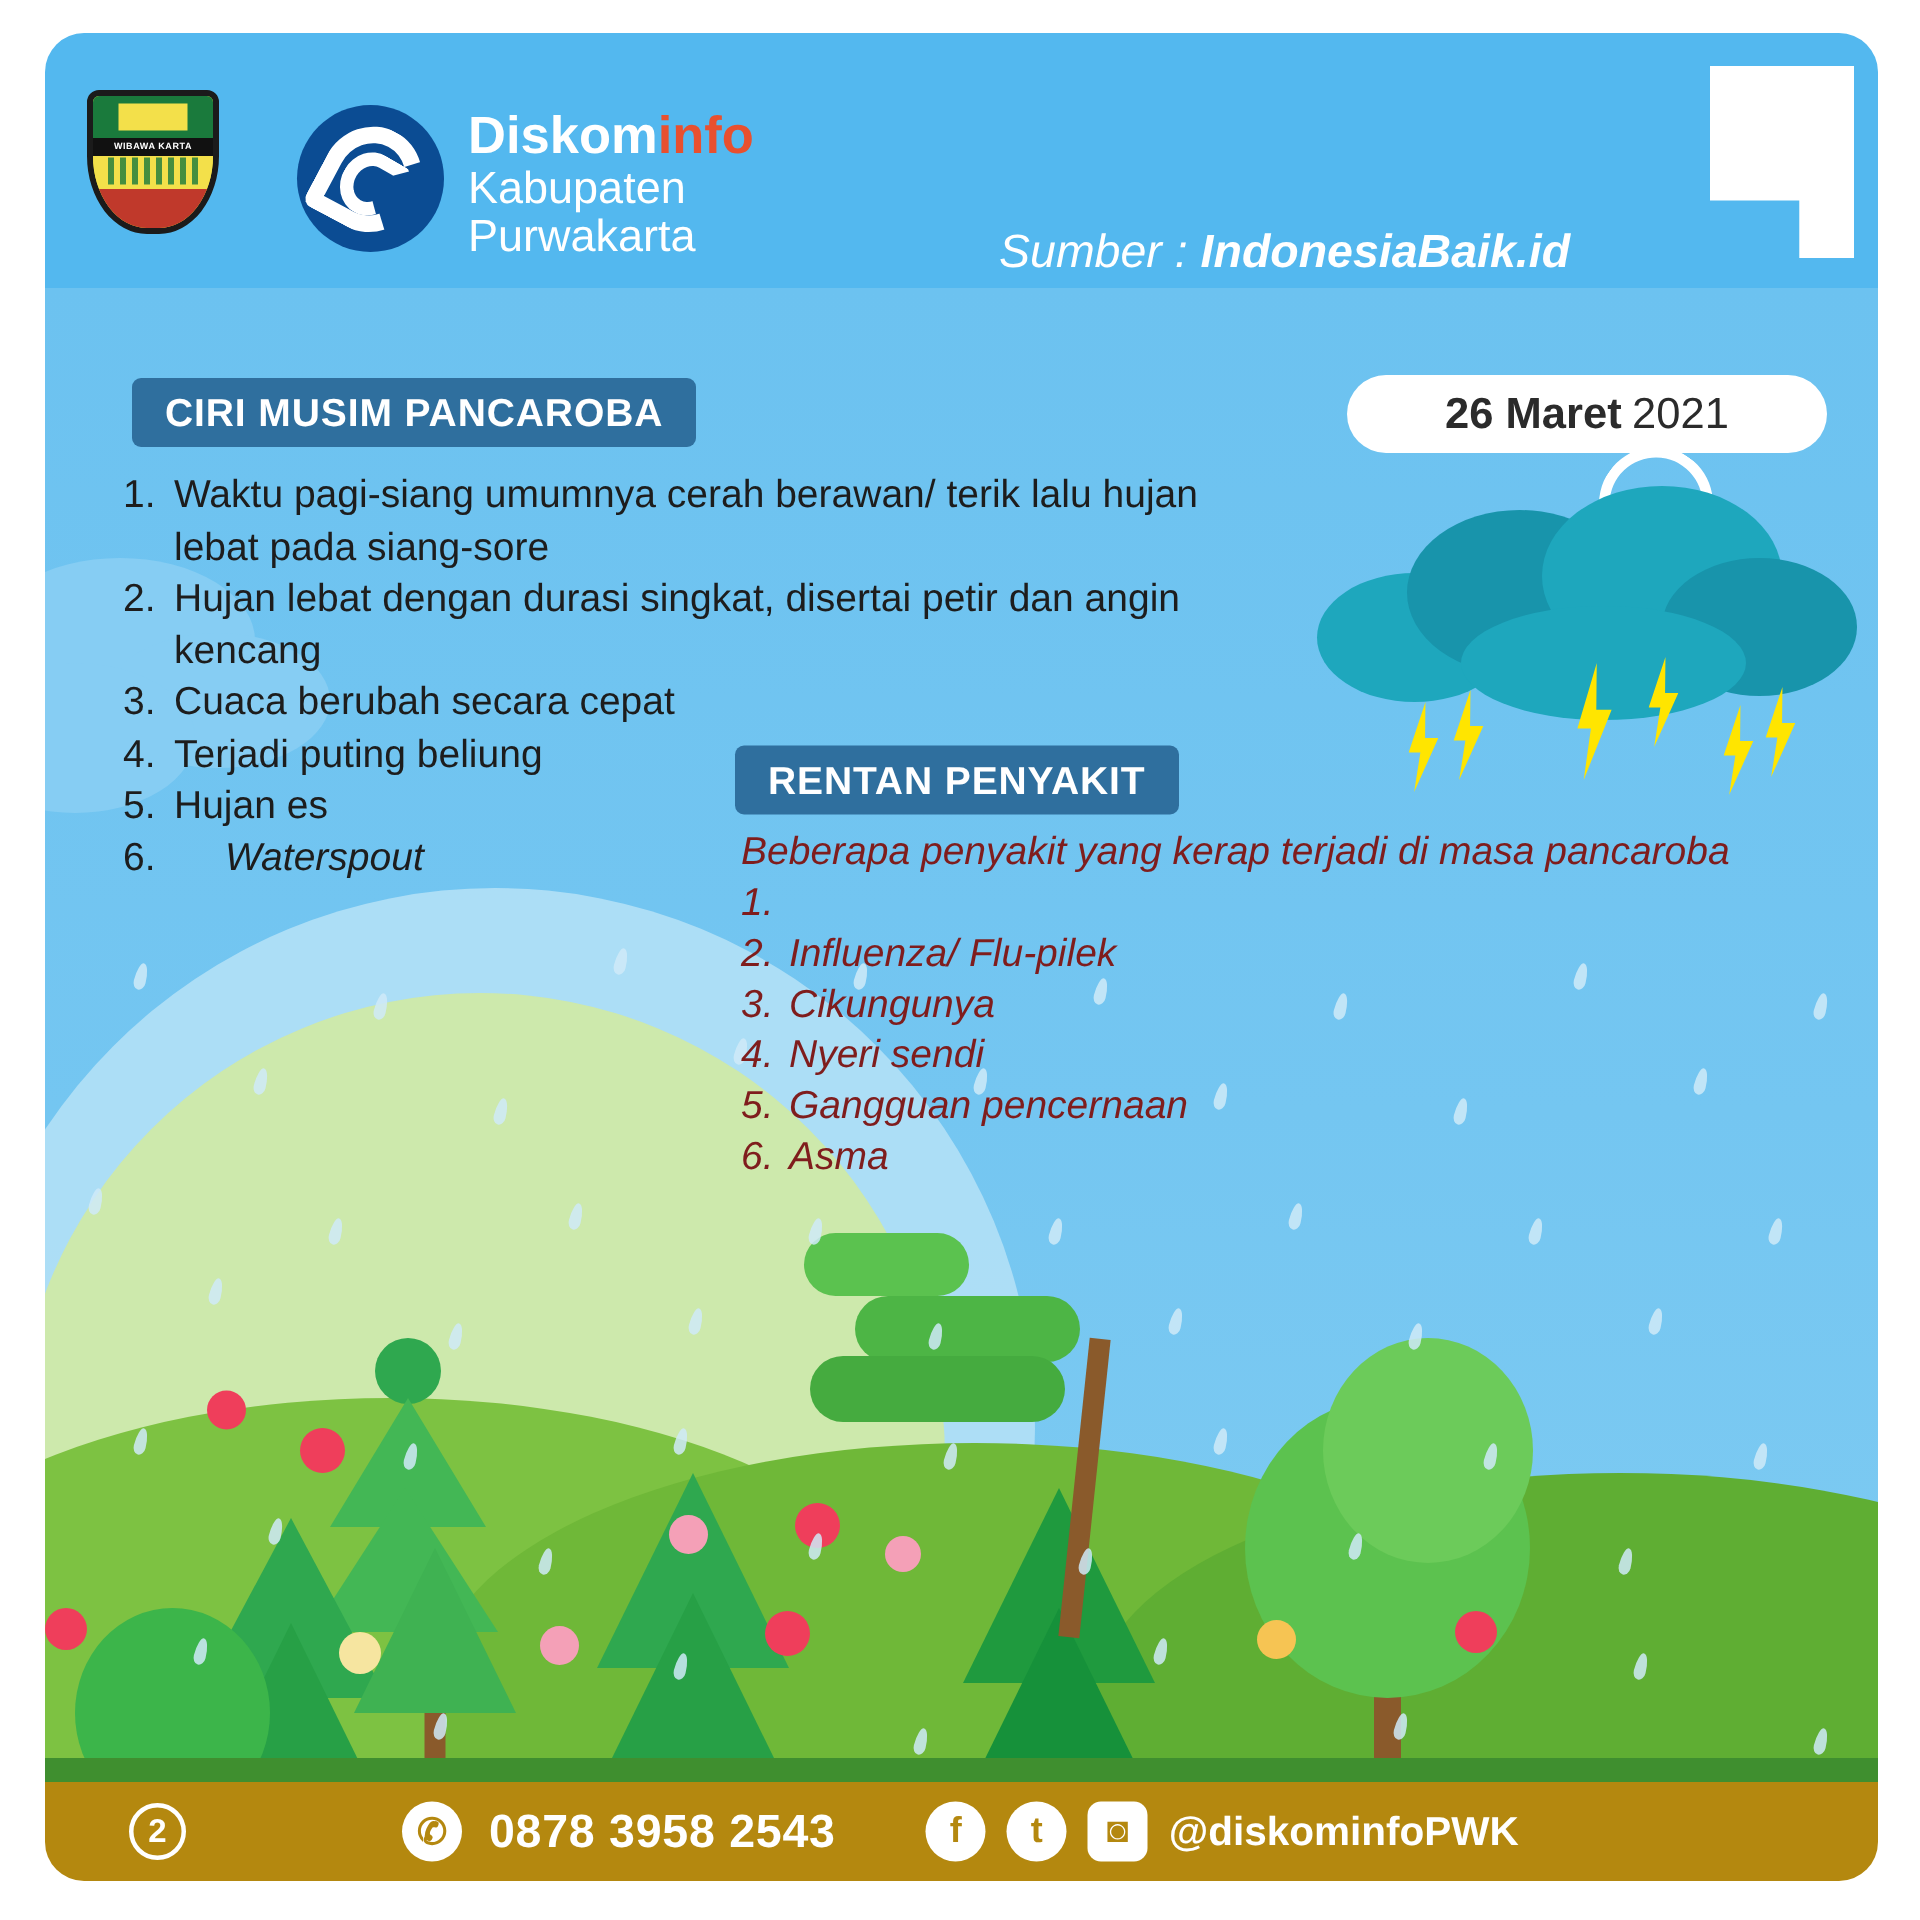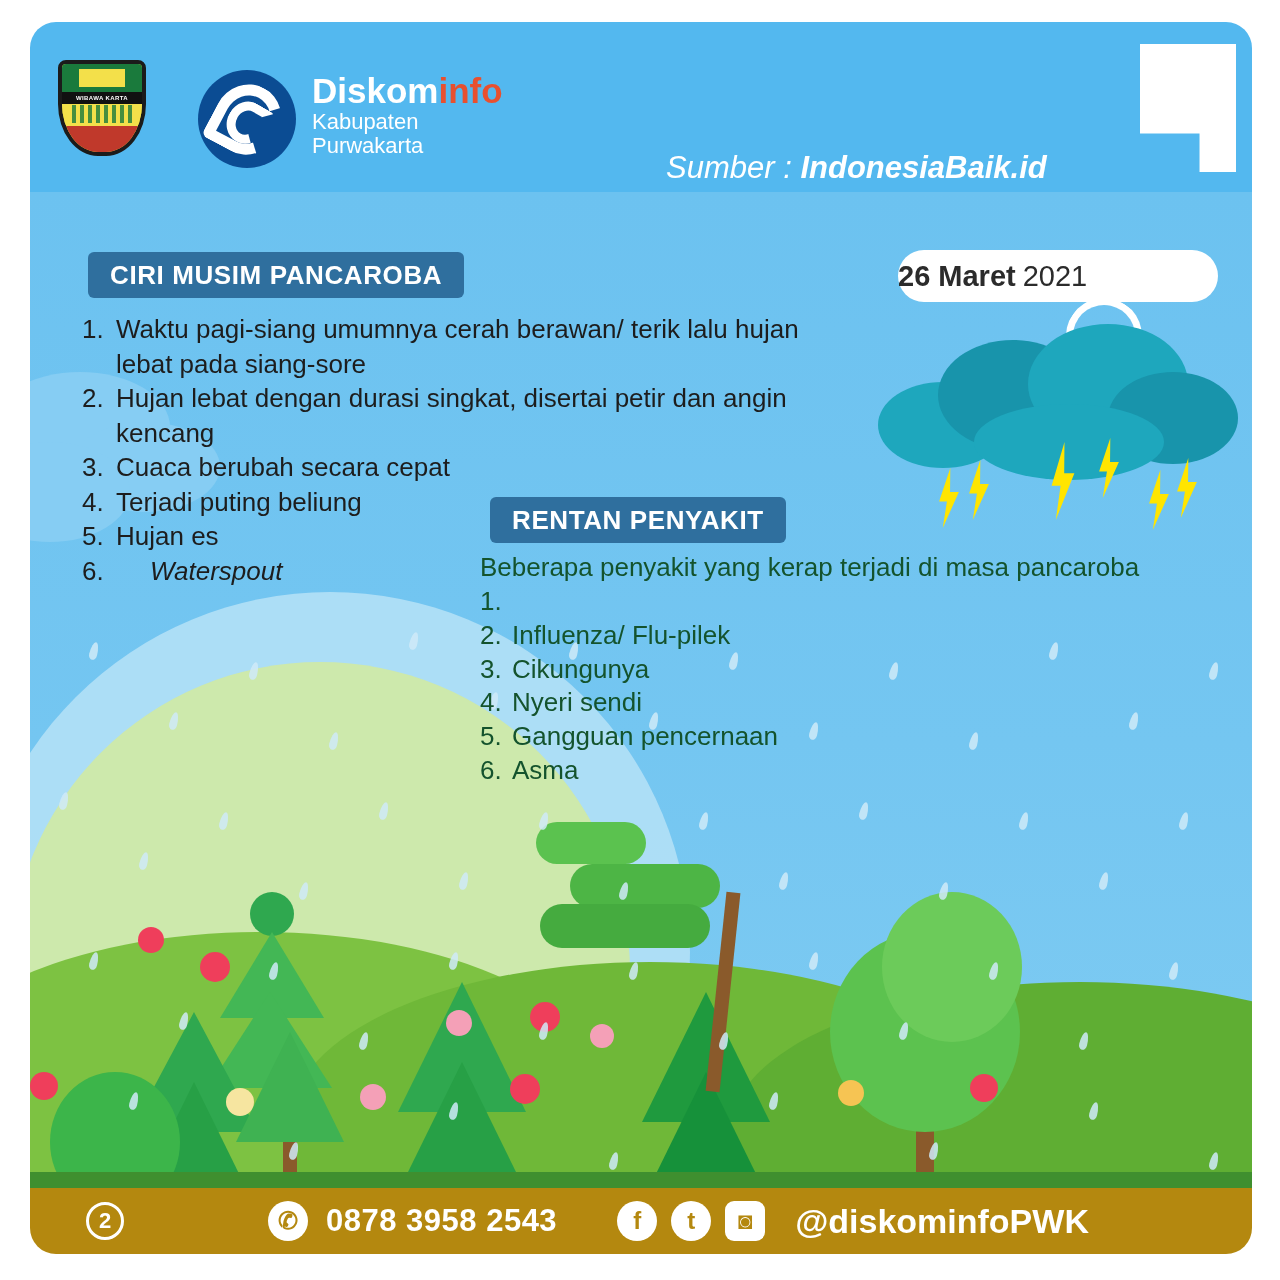--- a/index.html
+++ b/index.html
@@ -76,21 +76,21 @@
     border-left-color:transparent;
     transform:rotate(-150deg);
     box-sizing:border-box;
   }
 
   .brand{
     position:absolute;left:282px;top:50px;color:#ffffff;line-height:1.08;
   }
   .brand .l1{font-size:35px;font-weight:bold;}
   .brand .l1 .red{color:#e8502f;}
-  .brand .l2,.brand .l3{font-size:22px;font-weight:normal;}
+  .brand .l2,.brand .l3{font-size:30px;font-weight:normal;}
 
   .sumber{
     position:absolute;left:636px;top:128px;
     color:#ffffff;font-size:31px;font-style:italic;
   }
   .sumber b{font-weight:bold;}
 
   .flagshape{
     position:absolute;right:16px;top:22px;width:96px;height:128px;
   }
@@ -161,21 +161,21 @@
   .storm .moon{
     position:absolute;left:188px;top:6px;width:62px;height:62px;border-radius:50%;
     background:transparent;border:7px solid #ffffff;border-bottom-color:transparent;
     border-right-color:transparent;transform:rotate(35deg);
   }
 
   
   .date-pill{
     position:absolute;left:868px;top:58px;width:320px;height:52px;
     background:#ffffff;border-radius:26px;
-    display:flex;align-items:center;justify-content:flex-start;
+    display:flex;align-items:center;justify-content:center;
     font-size:29px;color:#2b2b2b;
   }
   .date-pill b{font-weight:bold;margin-right:7px;}
 
   .sect-title{
     position:absolute;height:46px;
     background:#2f6f9e;border-radius:6px;
     display:flex;align-items:center;
     padding:0 22px;box-sizing:border-box;
     color:#ffffff;font-size:26px;font-weight:bold;letter-spacing:.6px;
@@ -185,21 +185,21 @@
 
   .list{
     position:absolute;color:#1d1d1d;font-size:26px;line-height:1.33;
   }
   .list-ciri{left:52px;top:120px;width:740px;}
   .list-ciri .li{display:flex;}
   .list-ciri .num{width:34px;flex:none;}
   .list-ciri .txt{flex:1;}
   .italic{font-style:italic;margin-left:34px;}
 
-  .rentan-wrap{position:absolute;left:450px;top:360px;width:760px;color:#14532d;}
+  .rentan-wrap{position:absolute;left:464px;top:360px;width:760px;color:#7f1d1d;font-style:italic;}
   .rentan-wrap .intro{font-size:26px;margin-bottom:2px;}
   .rentan-wrap .li{font-size:26px;line-height:1.3;display:flex;}
   .rentan-wrap .num{width:32px;flex:none;}
 
   
   .footer{
     position:absolute;left:30px;top:1188px;width:1222px;height:66px;
     background:#b4880f;
     border-radius:0 0 26px 26px;
     display:flex;align-items:center;
@@ -219,21 +219,21 @@
   }
   .sq-icon{
     width:40px;height:40px;border-radius:9px;background:#ffffff;
     display:flex;align-items:center;justify-content:center;
     color:#b4880f;font-size:24px;font-weight:bold;
   }
   .phone{
     color:#ffffff;font-size:31px;font-weight:bold;margin-left:18px;letter-spacing:.5px;
   }
   .socials{margin-left:60px;display:flex;align-items:center;gap:14px;}
-  .handle{color:#ffffff;font-size:34px;font-weight:bold;margin-left:16px;}
+  .handle{color:#ffffff;font-size:27px;font-weight:bold;}
 </style>
 </head>
 <body>
 
 <div class="poster">
 
   <div class="header">
     <div class="header-inner">
 
       <div class="crest">

